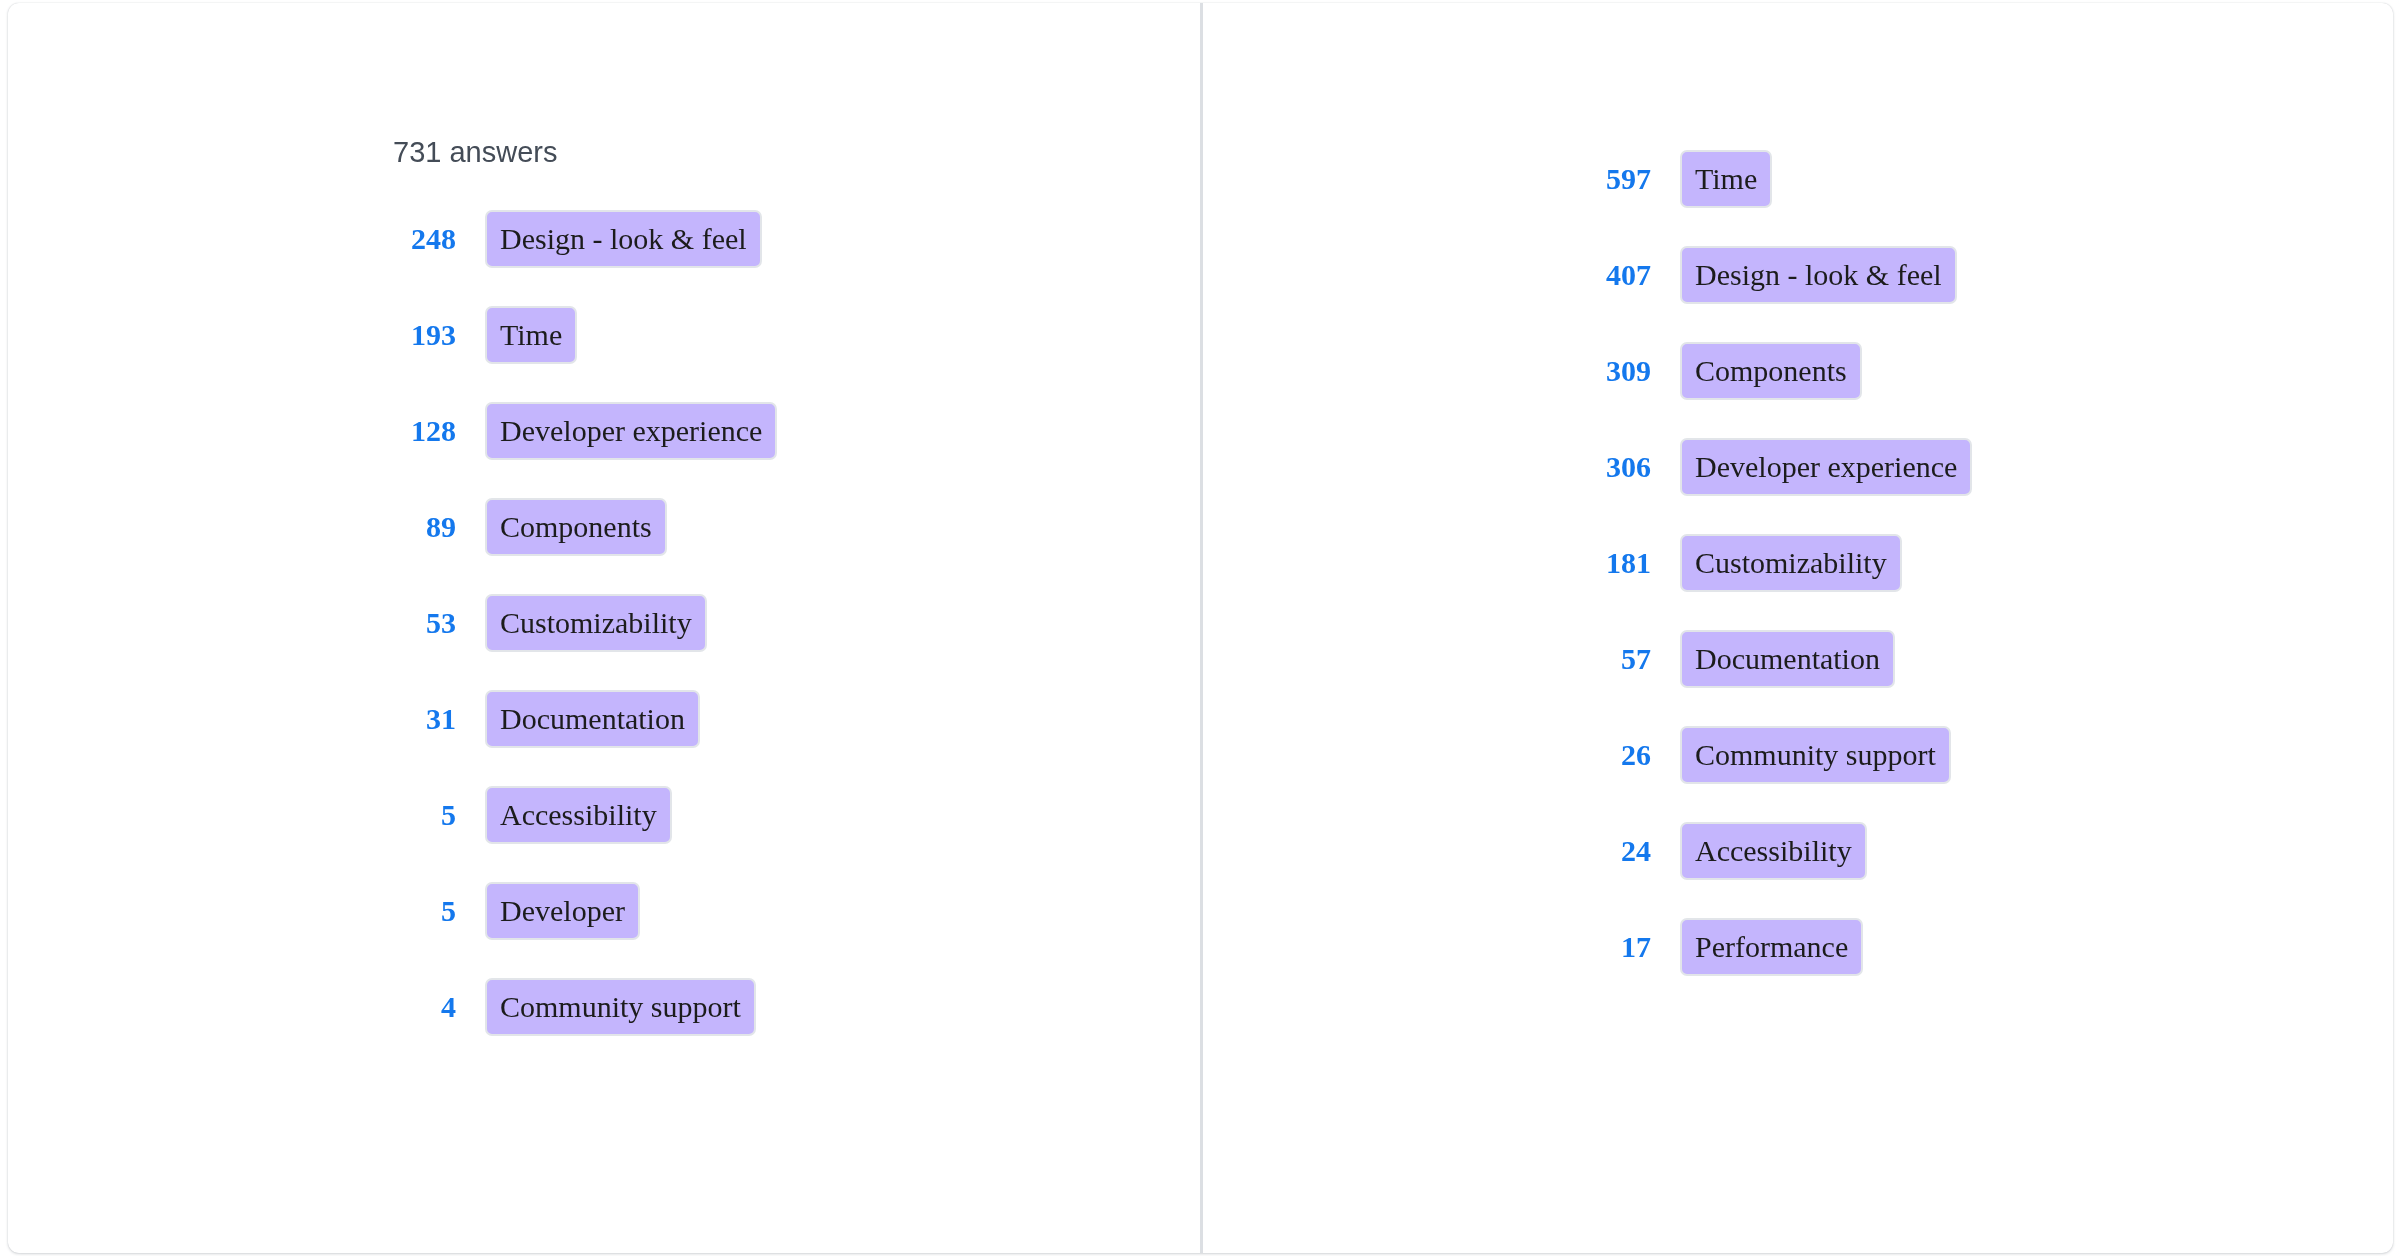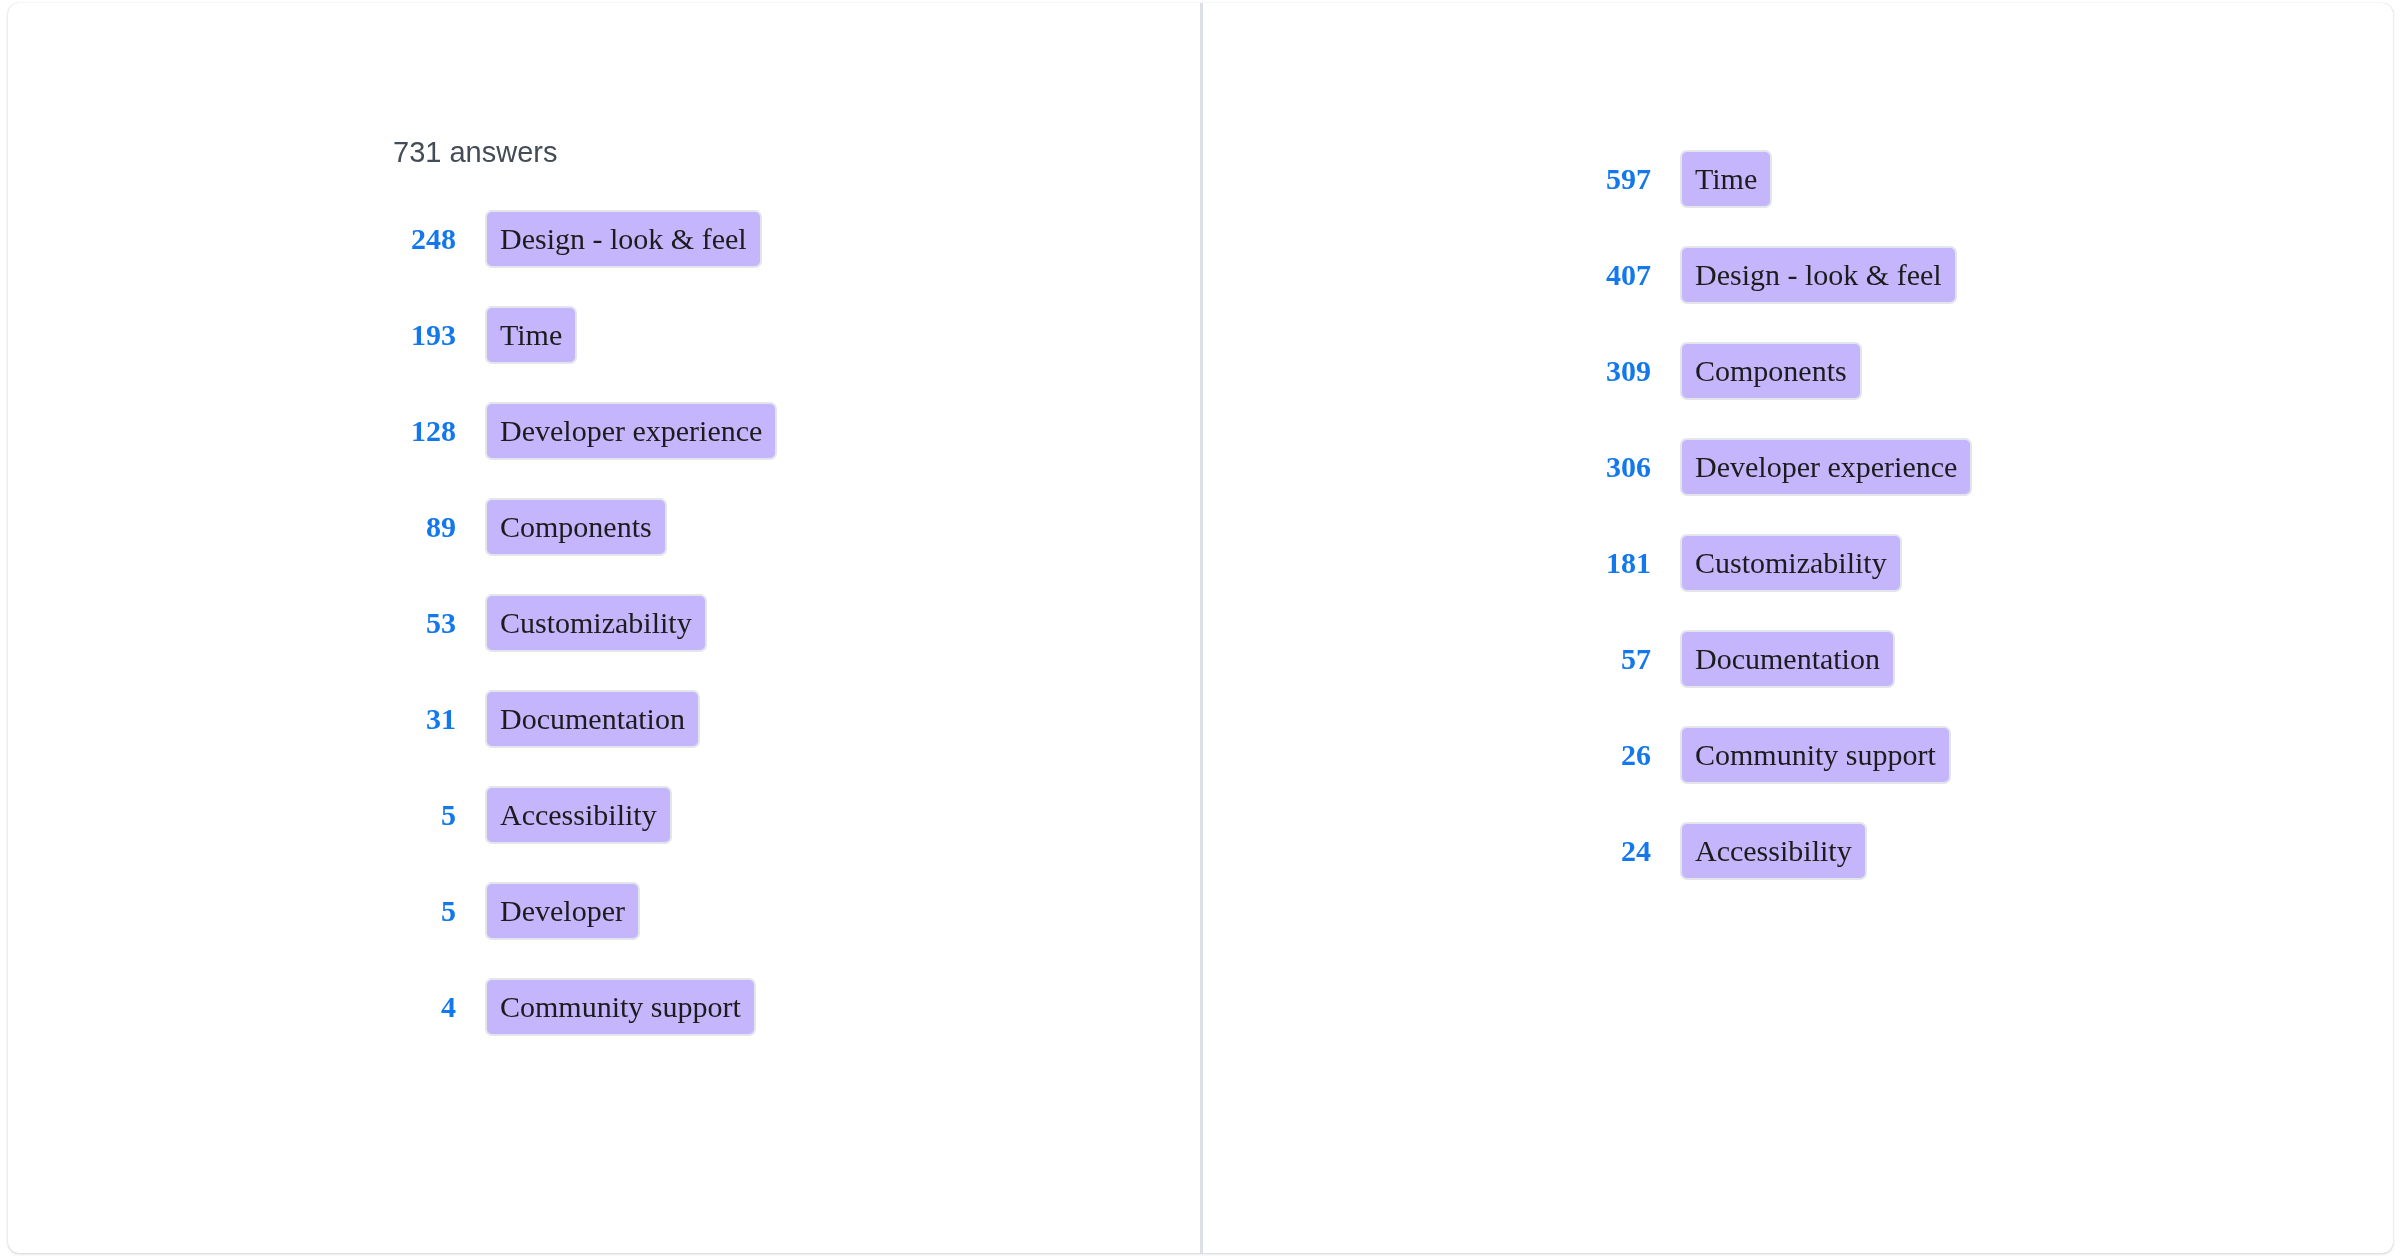--- a/index.html
+++ b/index.html
@@ -186,18 +186,22 @@
           <div class="row-pill">Documentation</div>
         </div>
         <div class="row">
           <div class="row-count">26</div>
           <div class="row-pill">Community support</div>
         </div>
         <div class="row">
           <div class="row-count">24</div>
           <div class="row-pill">Accessibility</div>
         </div>
+        <div class="row">
+          <div class="row-count">17</div>
+          <div class="row-pill">Performance</div>
+        </div>
 
       </div>
     </div>
   </div>
 
 </div>
 
 </body></html>

